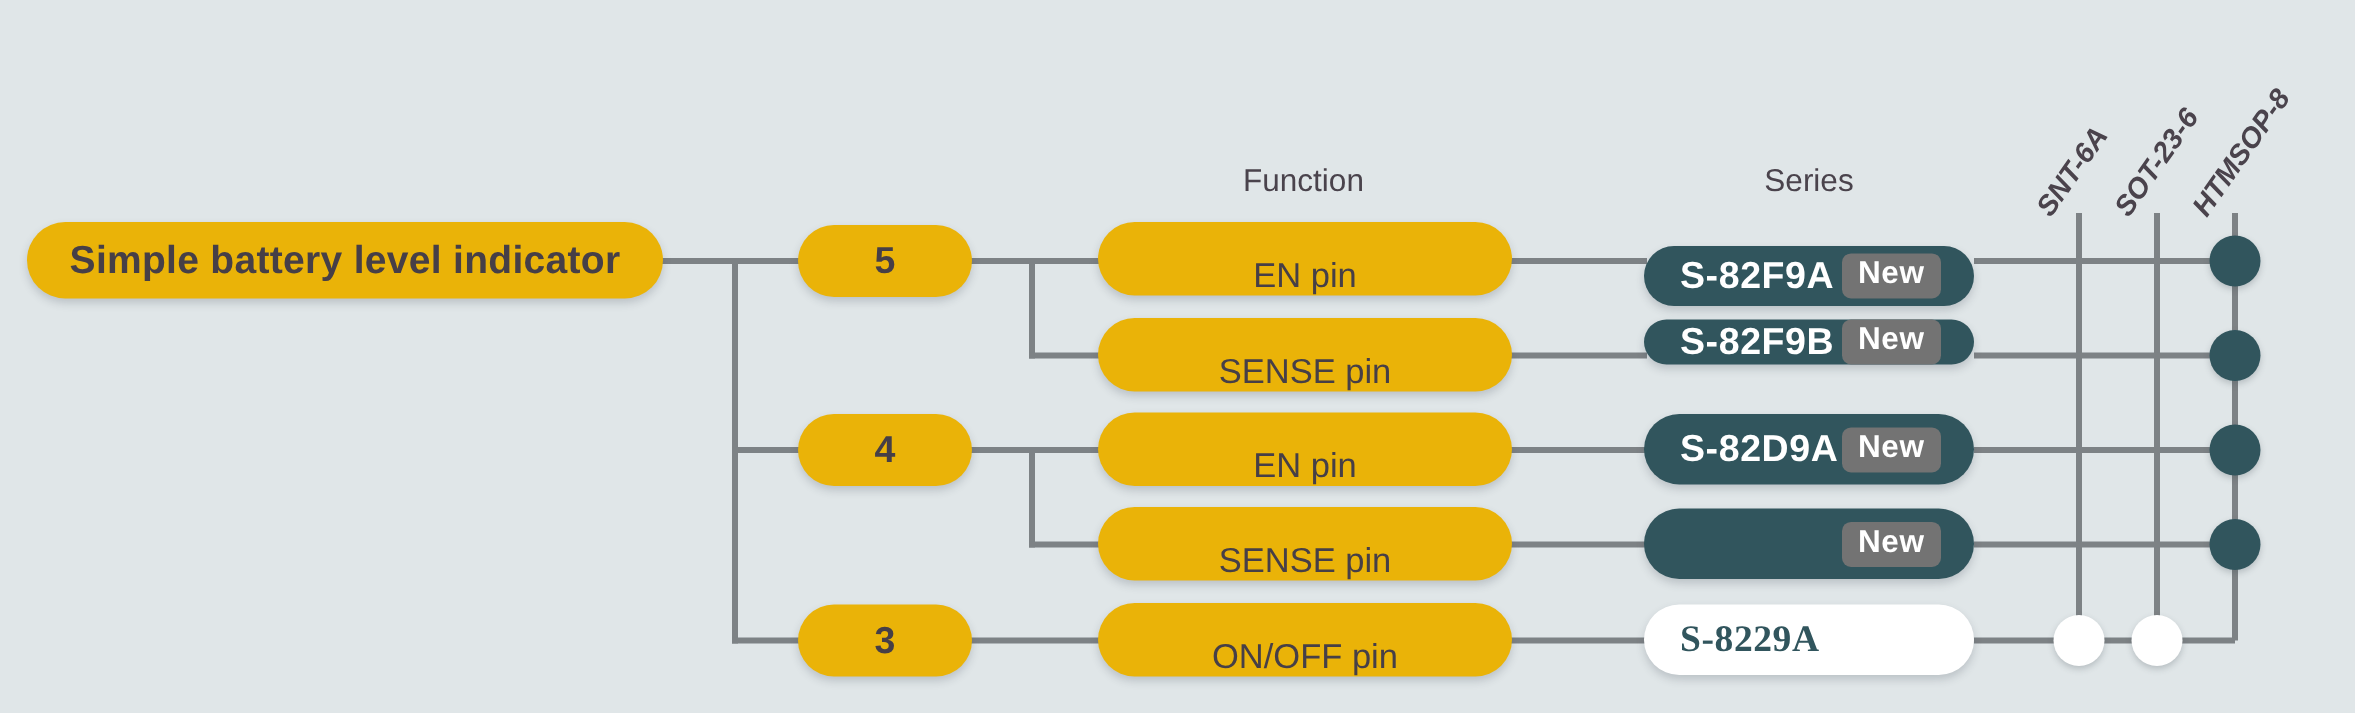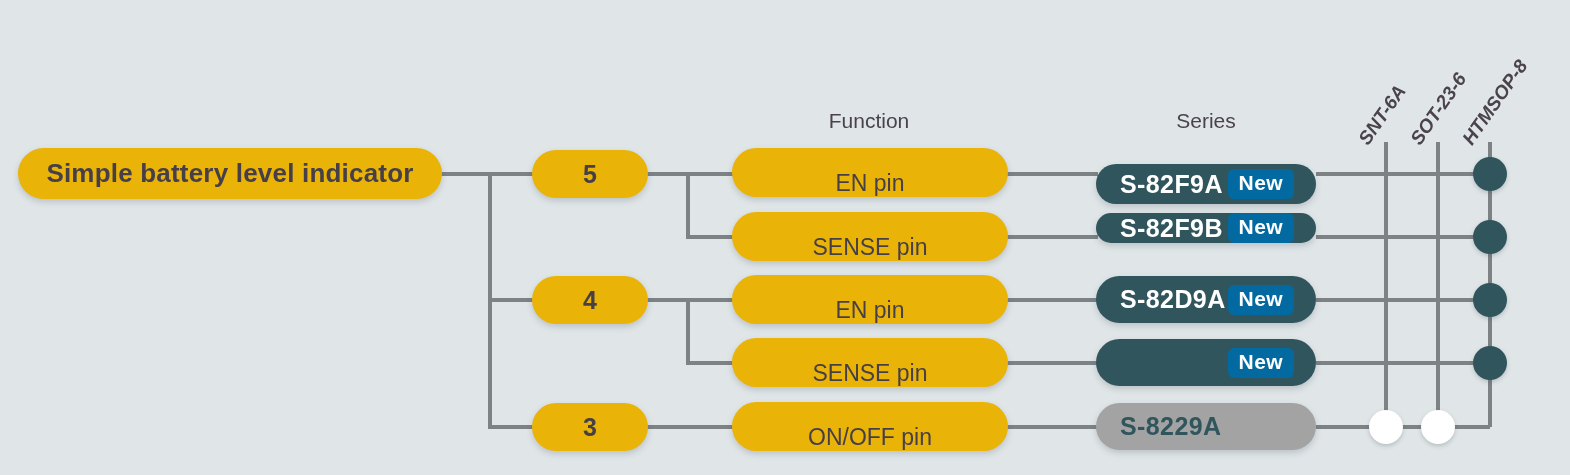--- a/index.html
+++ b/index.html
@@ -61,29 +61,30 @@
   .pill.series{
     background:#31555d;
     color:#ffffff;
     justify-content:flex-start;
     padding-left:24px;
     font-size:25px;
     font-weight:bold;
     letter-spacing:.4px;
   }
   .pill.series.plain{
-    background:#a3a3a3;
+    background:#ffffff;
     color:#31555d;
+    font-family:Liberation Serif, serif;
   }
   .badge-new{
     position:absolute;
     right:22px;
     top:50%;
     transform:translateY(-50%);
-    background:#0369a1;
+    background:#737373;
     color:#fff;
     font-size:21px;
     font-weight:bold;
     border-radius:6px;
     padding:2px 11px 4px 11px;
     line-height:1.15;
   }
 
   
   .dot{

